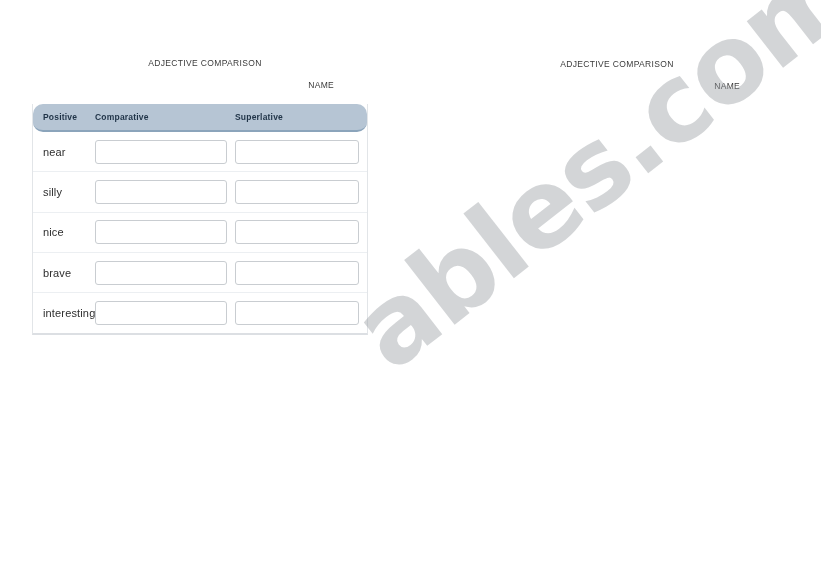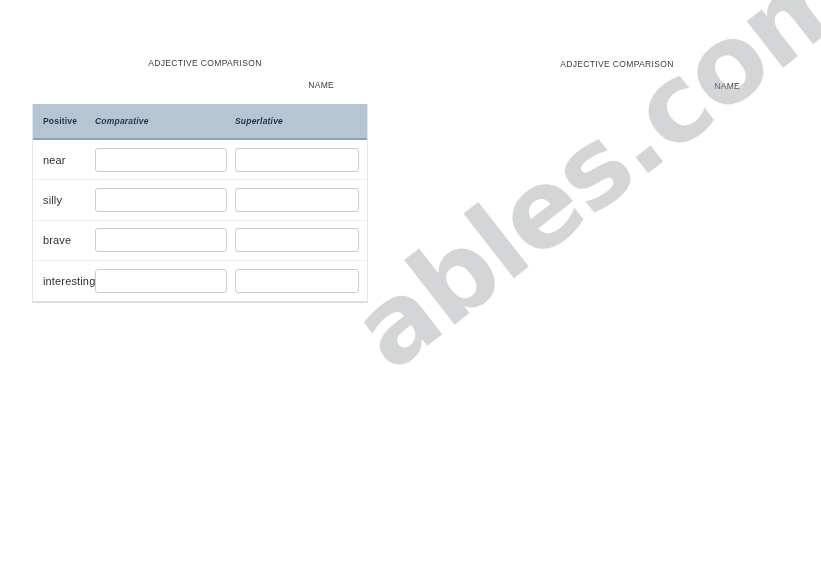--- a/index.html
+++ b/index.html
@@ -101,34 +101,35 @@
     background: #ffffff;
     border-left: 1px solid #e2e5e8;
     border-right: 1px solid #e2e5e8;
     border-bottom: 2px solid #dcdfe3;
     box-sizing: border-box;
   }
 
   .thead {
     display: flex;
     align-items: center;
-    height: 36px;
+    height: 28px;
     background: #b6c5d4;
     border-bottom: 2px solid #8ba4bb;
     box-sizing: border-box;
+    border-radius: 10px;
   }
   .th {
     font-size: 8.5px;
     font-weight: 700;
     color: #1f3347;
     letter-spacing: 0.2px;
   }
   .th.c1 { width: 62px; padding-left: 10px; box-sizing: border-box; }
-  .th.c2 { width: 140px; font-style: italic; }
-  .th.c3 { flex: 1; font-style: italic; }
+  .th.c2 { width: 140px; }
+  .th.c3 { flex: 1; }
 
   .row {
     display: flex;
     align-items: center;
     height: 40.3px;
     border-bottom: 1px solid #eceff2;
     box-sizing: border-box;
   }
   .row:last-child { border-bottom: none; }
 
@@ -192,20 +193,29 @@
       <div class="row">
         <div class="cell-word">silly</div>
         <div class="cell-input c2">
             <input class="field" type="text" value="" style="">
           </div>
         <div class="cell-input c3">
             <input class="field" type="text" value="" style="">
           </div>
       </div>
       <div class="row">
+        <div class="cell-word">nice</div>
+        <div class="cell-input c2">
+            <input class="field" type="text" value="" style="">
+          </div>
+        <div class="cell-input c3">
+            <input class="field" type="text" value="" style="">
+          </div>
+      </div>
+      <div class="row">
         <div class="cell-word">brave</div>
         <div class="cell-input c2">
             <input class="field" type="text" value="" style="">
           </div>
         <div class="cell-input c3">
             <input class="field" type="text" value="" style="">
           </div>
       </div>
       <div class="row">
         <div class="cell-word">interesting</div>

